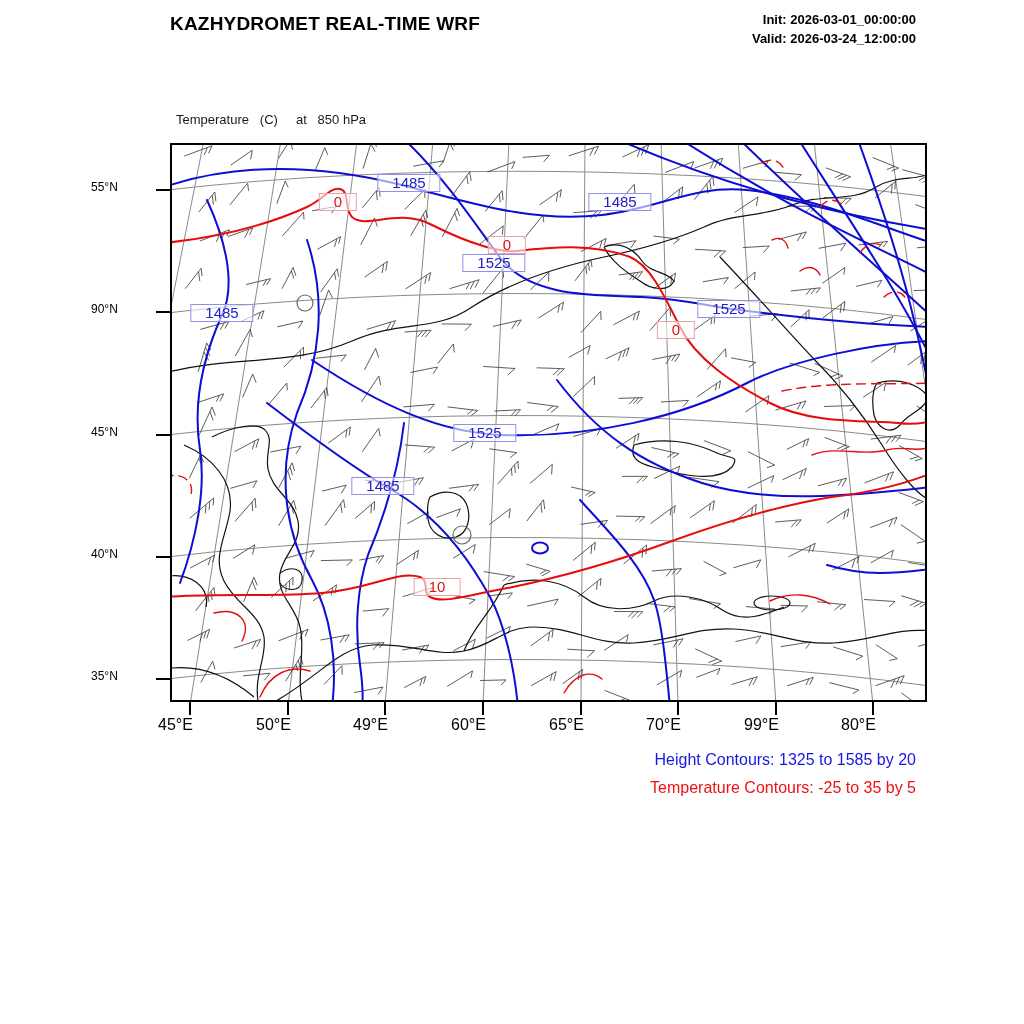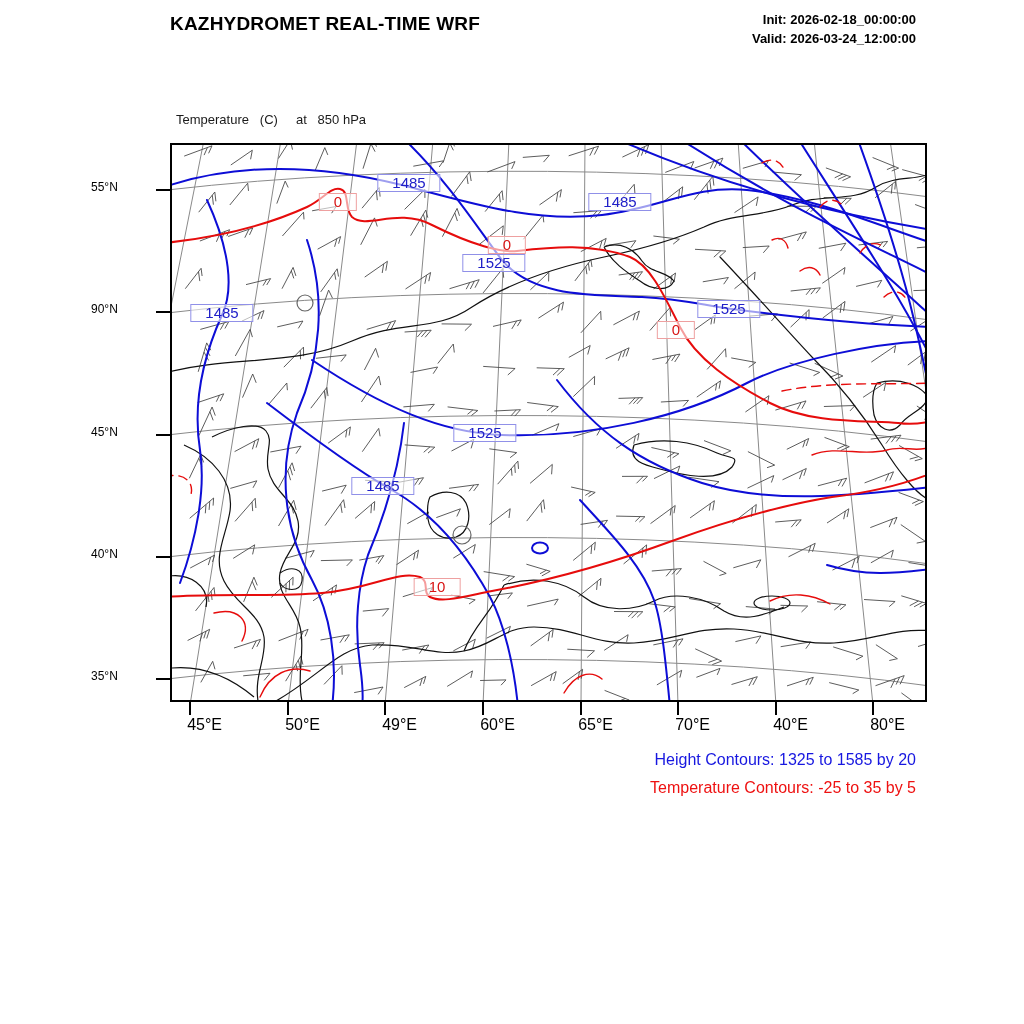--- a/index.html
+++ b/index.html
@@ -19,31 +19,31 @@
   #wind-barbs path{stroke:#4a4a4a;stroke-width:.9;fill:none;}
   .marker{fill:none;stroke:#666;stroke-width:1.2;}
   :root{--hgt:#0d0dd6;--tmp:#e60c0c;}
   .clabel{position:absolute;transform:translate(-50%,-50%);font-size:15px;line-height:16px;
     padding:0 14px;background:rgba(255,255,255,.6);white-space:nowrap;}
   .clabel.h{color:#2020c8;border:1px solid #9090e8;}
   .clabel.t{color:#d81414;border:1px solid #eea0a0;}
   .ytick{width:14px;height:2px;background:#000;}
   .xtick{width:2px;height:13px;background:#000;}
   .ylab{width:60px;text-align:left;font-size:12px;}
-  .xlab{width:64px;text-align:right;font-size:16px;}
+  .xlab{width:64px;text-align:left;font-size:16px;}
   #footer-height{right:108px;top:751px;font-size:16px;color:#1717e0;}
   #footer-temp{right:108px;top:779px;font-size:16px;color:#ee1111;}
 </style>
 </head>
 <body>
 
 <div class="abs" id="page-title">KAZHYDROMET REAL-TIME WRF</div>
 
 <div class="abs" id="run-info">
-  <div>Init: 2026-02-18_00:00:00</div>
+  <div>Init: 2026-03-01_00:00:00</div>
   <div>Valid: 2026-03-24_12:00:00</div>
 </div>
 
 <div class="abs" id="field-legend">
   <div>Temperature   (C)     at   850 hPa</div>
   <div>Height   (m)      at   850 hPa</div>
   <div>Wind   (m/s)     at   850 hPa</div>
 </div>
 
 <div class="abs ytick" style="left:156px;top:189px"></div>
@@ -64,21 +64,21 @@
 <div class="abs xtick" style="left:580px;top:702px"></div>
 <div class="abs xtick" style="left:677px;top:702px"></div>
 <div class="abs xtick" style="left:775px;top:702px"></div>
 <div class="abs xtick" style="left:872px;top:702px"></div>
 <div class="abs xlab" style="left:158px;top:716px">45°E</div>
 <div class="abs xlab" style="left:256px;top:716px">50°E</div>
 <div class="abs xlab" style="left:353px;top:716px">49°E</div>
 <div class="abs xlab" style="left:451px;top:716px">60°E</div>
 <div class="abs xlab" style="left:549px;top:716px">65°E</div>
 <div class="abs xlab" style="left:646px;top:716px">70°E</div>
-<div class="abs xlab" style="left:744px;top:716px">40°E</div>
+<div class="abs xlab" style="left:744px;top:716px">99°E</div>
 <div class="abs xlab" style="left:841px;top:716px">80°E</div>
 
 <div class="abs" id="map-frame">
   <svg id="map-svg" width="753" height="555" viewBox="0 0 753 555">
 
     <g class="graticule">
       <path d="M-5,45 C230,18 520,20 758,52"></path>
       <path d="M-5,168 C230,140 520,142 758,175"></path>
       <path d="M-5,290 C230,262 520,264 758,297"></path>
       <path d="M-5,412 C230,384 520,386 758,419"></path>

